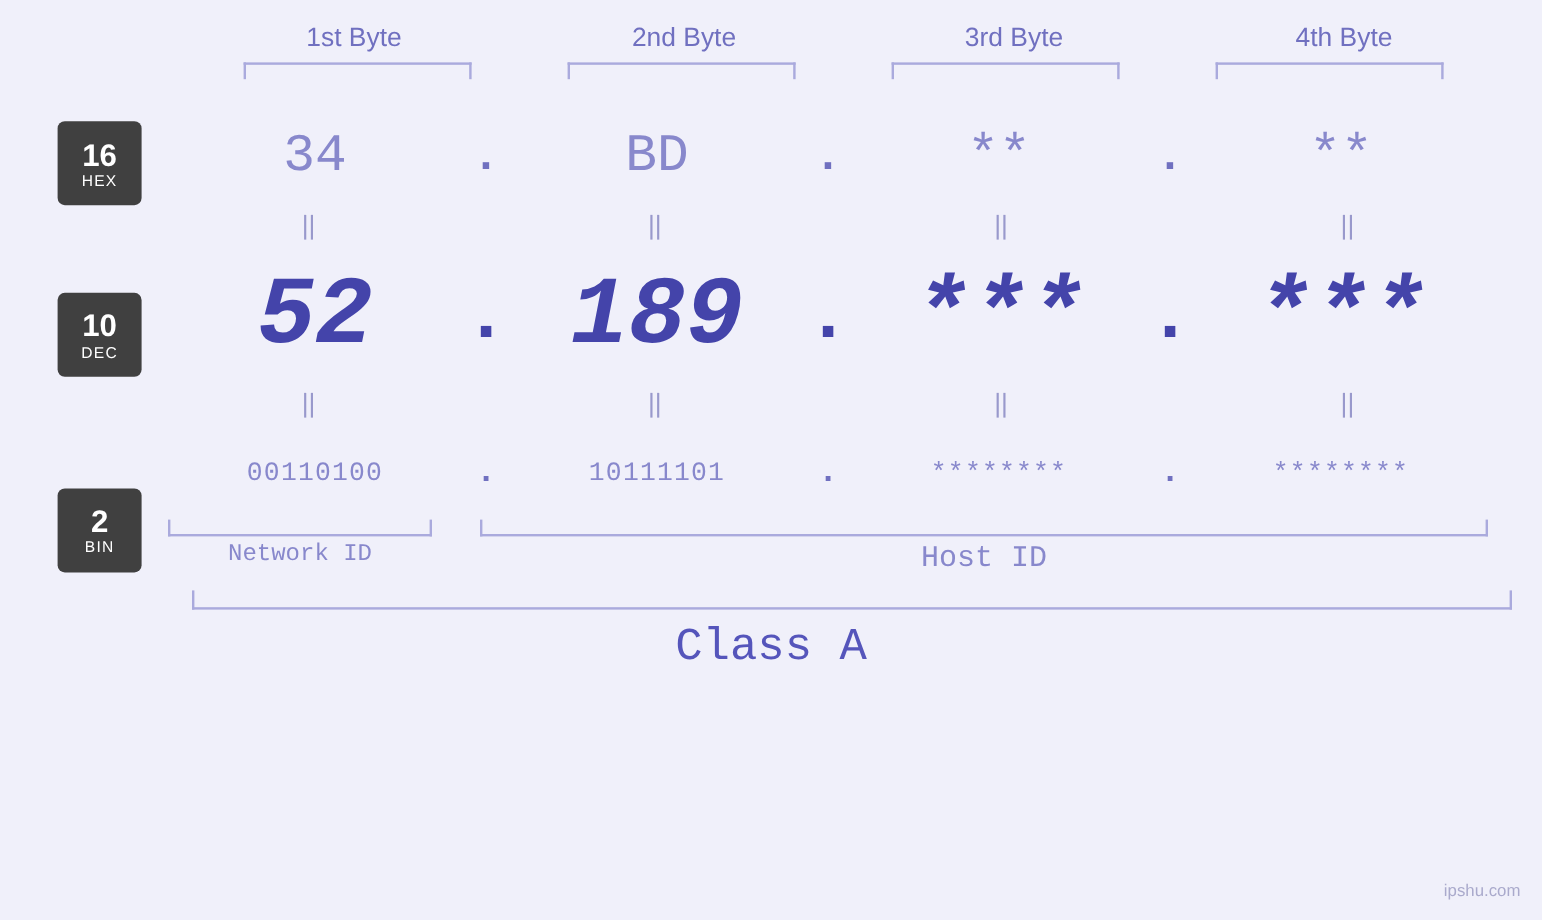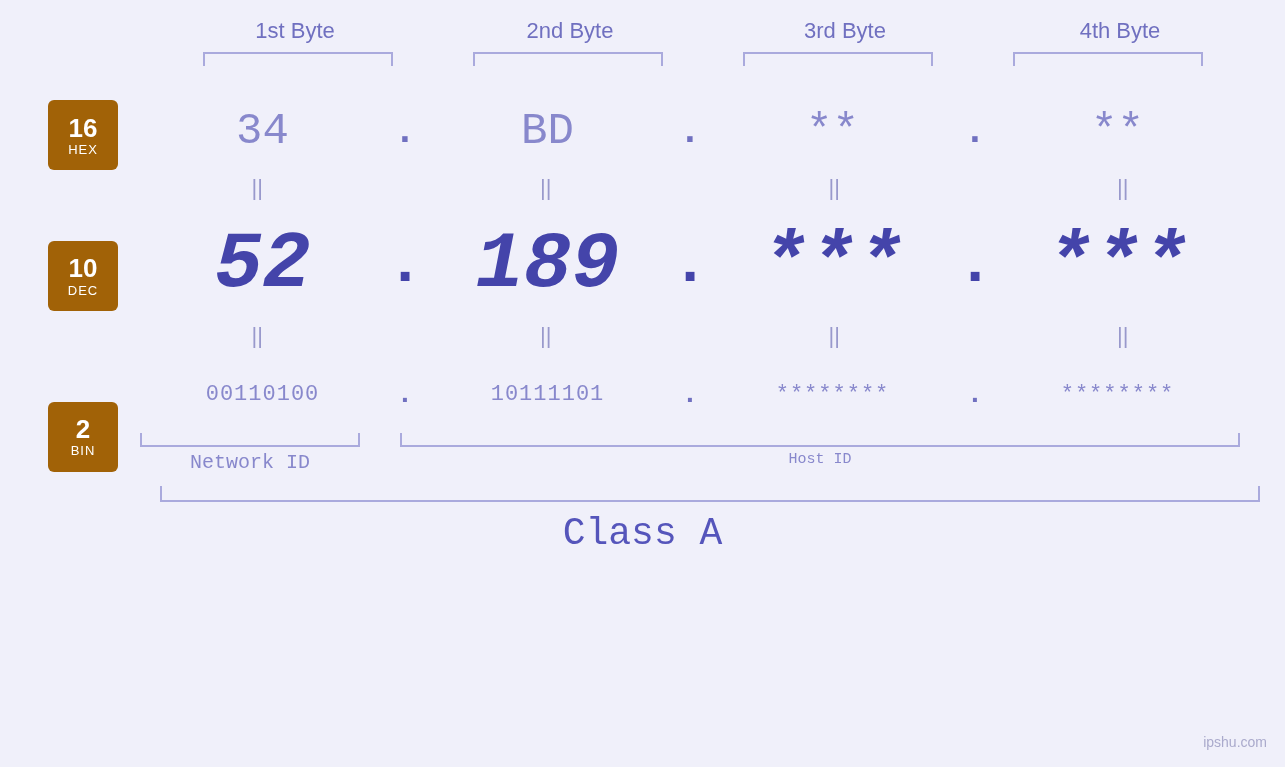--- a/index.html
+++ b/index.html
@@ -62,21 +62,21 @@
       display: flex;
       flex-direction: column;
       align-items: flex-start;
       padding-left: 48px;
       justify-content: space-around;
       width: 140px;
       gap: 0;
     }
 
     .base-badge {
-      background: #a16207;
+      background: #404040;
       color: white;
       border-radius: 6px;
       width: 70px;
       height: 70px;
       display: flex;
       flex-direction: column;
       align-items: center;
       justify-content: center;
       margin: 22px 0;
     }
@@ -354,21 +354,21 @@
           border-left: 2px solid #aaaadd;
           border-right: 2px solid #aaaadd;
           height: 14px;
           flex: 1;
         "></div>
       </div>
 
       <div style="display:flex; width:1100px; margin-top:4px;">
         <div style="width:220px; text-align:center; color:#8888cc; font-size:20px; font-family:'Courier New',monospace; flex-shrink:0;">Network ID</div>
         <div style="width:40px; flex-shrink:0;"></div>
-        <div style="flex:1; text-align:center; color:#8888cc; font-size:15px; font-family:'Courier New',monospace;">Host ID</div>
+        <div style="flex:1; text-align:center; color:#8888cc; font-size:25px; font-family:'Courier New',monospace;">Host ID</div>
       </div>
 
     </div>
   </div>
 
   <div style="
     width:1100px;
     margin-left:160px;
     border-bottom: 2px solid #aaaadd;
     border-left: 2px solid #aaaadd;

